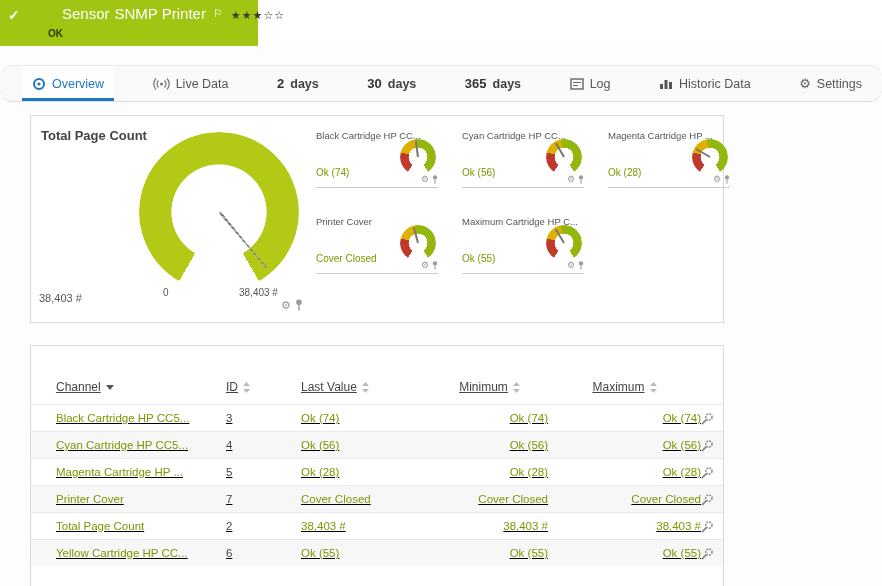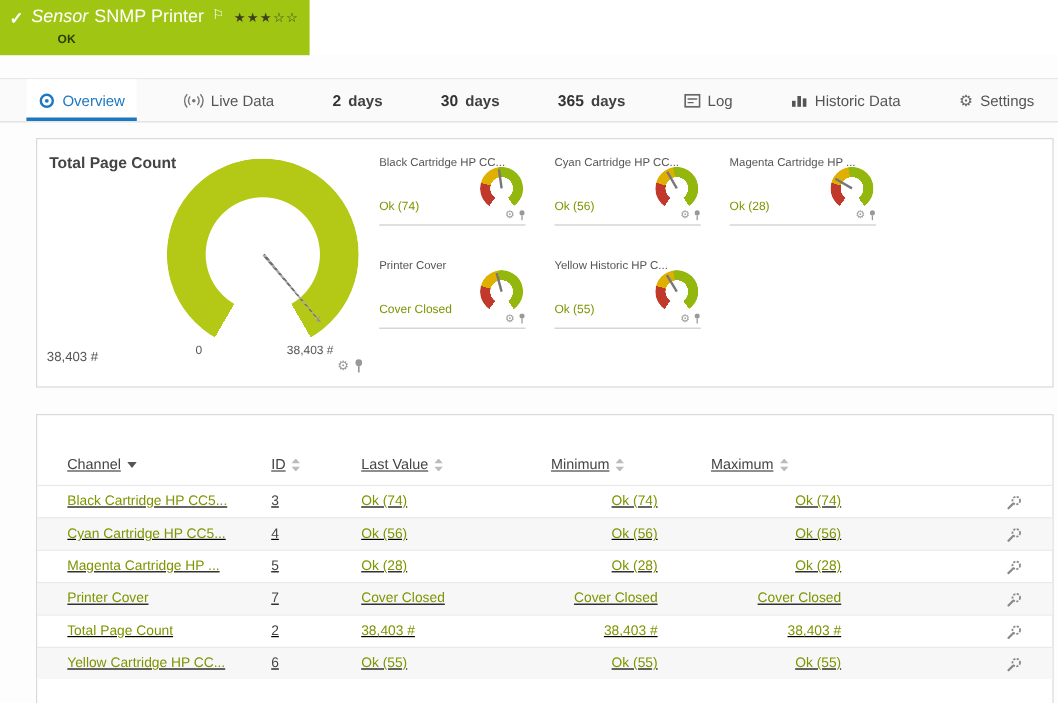--- a/index.html
+++ b/index.html
@@ -12,38 +12,38 @@
   html,body{margin:0;padding:0;}
   body{
     width:882px;height:586px;overflow:hidden;position:relative;
     font-family:"Liberation Sans",sans-serif;background:#fdfdfd;
   }
   
   .topbar{position:relative;height:46px;background:#fff;}
   .sensor-badge{position:absolute;left:0;top:0;width:258px;height:46px;background:var(--brand);color:#fff;}
   .check{position:absolute;left:8px;top:7px;font-size:14px;font-weight:bold;color:#fff;}
   .title-row{position:absolute;left:26px;top:5px;font-size:15px;white-space:nowrap;color:#fff;}
-  .kind{font-style:italic;margin-right:5px;}
+  .kind{margin-right:5px;margin-left:36px;}
   .flag{font-size:11px;margin-left:7px;vertical-align:2px;cursor:pointer;}
   .stars{margin-left:8px;font-size:11px;letter-spacing:1px;color:#3e3e20;cursor:pointer;}
   .status-ok{position:absolute;left:48px;top:28px;font-size:10px;font-weight:bold;color:#2f3b00;}
   
   .tabs{
     display:flex;justify-content:space-between;align-items:stretch;height:37px;
     background:#fafafa;border-top:1px solid #e8e8e8;border-bottom:1px solid #ddd;
-    margin-top:19px;padding:0 10px 0 22px;
+    margin-top:19px;padding:0 10px 0 22px;border-radius:13px;
   }
   .tab{display:flex;align-items:center;gap:6px;font-size:12.5px;color:#555;padding:0 10px;cursor:pointer;white-space:nowrap;}
   .tab.active{color:var(--blue);box-shadow:inset 0 -3px 0 var(--blue);background:#fff;}
   .tab .num{font-weight:bold;color:#333;font-size:13px;}
   .tab .daylbl{color:#404040;font-weight:bold;}
   .tab svg{display:block;}
   .gear-glyph{font-size:13px;color:#666;line-height:1;}
   
-  .card{position:absolute;left:30px;width:848px;background:#fff;border:1px solid #d9d9d9;}
+  .card{position:absolute;left:30px;width:694px;background:#fff;border:1px solid #d9d9d9;}
   #gauge-card{top:115px;height:208px;}
   #table-card{top:345px;height:262px;}
   
   .main-gauge-title{position:absolute;left:10px;top:12px;font-size:13px;font-weight:bold;color:#444;}
   .big-gauge{position:absolute;left:108px;top:16px;width:160px;height:160px;}
   .big-ring{width:100%;height:100%;border-radius:50%;
     background:conic-gradient(from 210deg,var(--gauge) 0 300deg,transparent 300deg 360deg);
     -webkit-mask:radial-gradient(closest-side,transparent 59%,#000 60%);
             mask:radial-gradient(closest-side,transparent 59%,#000 60%);}
   .needle{position:absolute;left:50%;top:50%;width:5px;height:74px;margin-left:-2.5px;
@@ -233,21 +233,21 @@
     <div class="tile-icons">
       <span class="gear-glyph tile-gear">⚙</span>
       <svg class="pin-icon" width="6" height="9" viewBox="0 0 8 12">
         <circle cx="4" cy="3.2" r="2.8" fill="#999"></circle>
             <path d="M4 6 V11.5" stroke="#999" stroke-width="1.4"></path>
       </svg>
     </div>
   </div>
 
   <div class="tile">
-    <div class="tile-title">Yellow Historic HP C...</div>
+    <div class="tile-title">Maximum Cartridge HP C...</div>
     <div class="tile-status">Ok (55)</div>
     <div class="tile-gauge">
       <div class="mini-ring"></div>
       <div class="mini-needle"></div>
     </div>
     <div class="tile-icons">
       <span class="gear-glyph tile-gear">⚙</span>
       <svg class="pin-icon" width="6" height="9" viewBox="0 0 8 12">
         <circle cx="4" cy="3.2" r="2.8" fill="#999"></circle>
             <path d="M4 6 V11.5" stroke="#999" stroke-width="1.4"></path>

